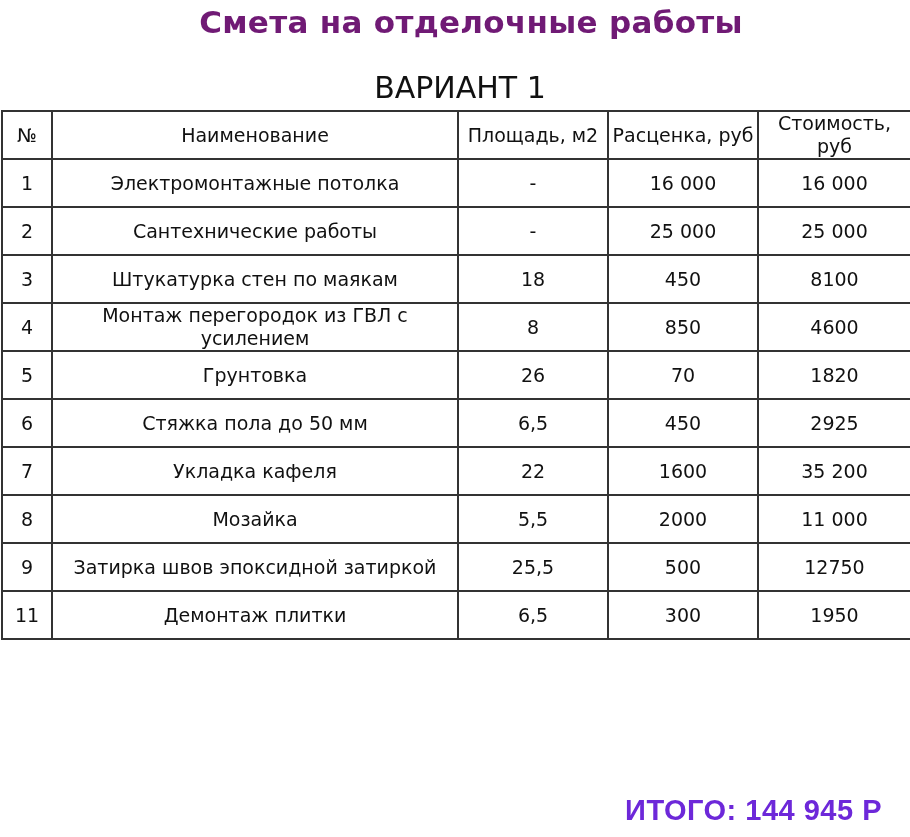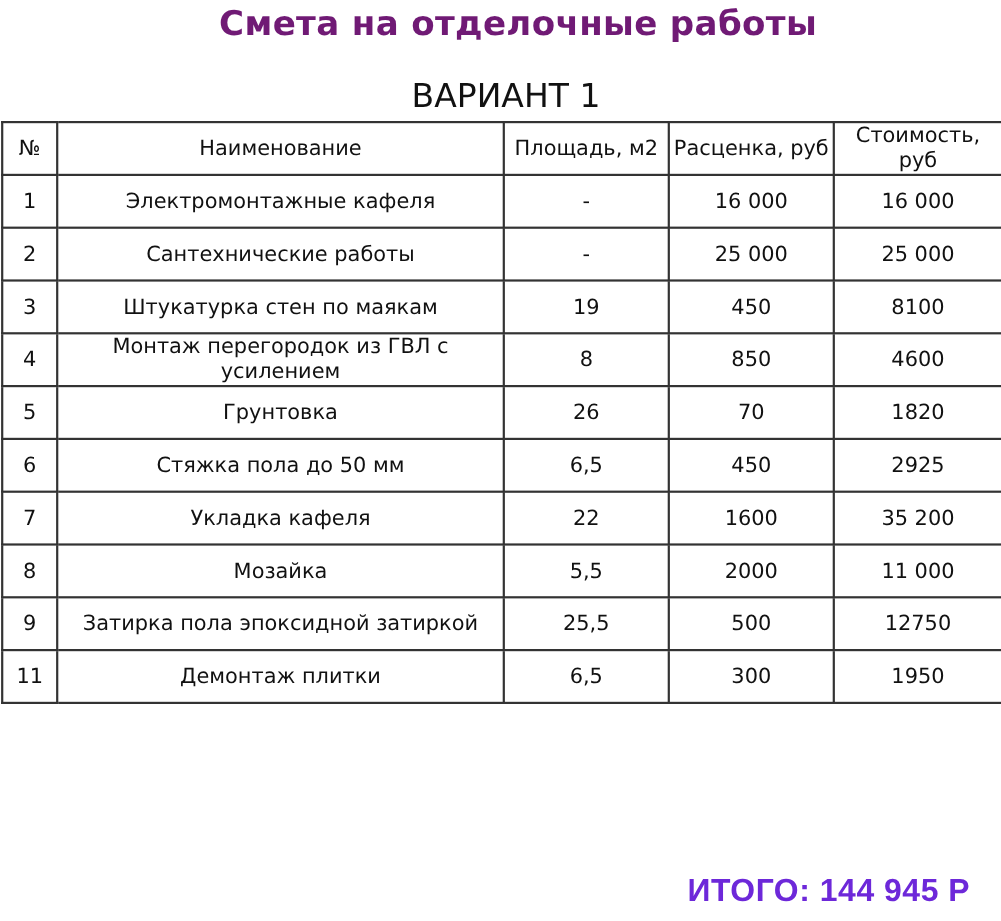--- a/index.html
+++ b/index.html
@@ -44,36 +44,36 @@
       <th>№</th>
       <th>Наименование</th>
       <th>Площадь, м2</th>
       <th>Расценка, руб</th>
       <th>Стоимость, руб</th>
     </tr>
   </thead>
   <tbody id="rows">
       <tr>
         <td>1</td>
-        <td>Электромонтажные кафеля</td>
+        <td>Электромонтажные потолка</td>
         <td>-</td>
         <td>16 000</td>
         <td>16 000</td>
       </tr>
       <tr>
         <td>2</td>
         <td>Сантехнические работы</td>
         <td>-</td>
         <td>25 000</td>
         <td>25 000</td>
       </tr>
       <tr>
         <td>3</td>
         <td>Штукатурка стен по маякам</td>
-        <td>19</td>
+        <td>18</td>
         <td>450</td>
         <td>8100</td>
       </tr>
       <tr>
         <td>4</td>
         <td>Монтаж перегородок из ГВЛ с усилением</td>
         <td>8</td>
         <td>850</td>
         <td>4600</td>
       </tr>
@@ -100,21 +100,21 @@
       </tr>
       <tr>
         <td>8</td>
         <td>Мозайка</td>
         <td>5,5</td>
         <td>2000</td>
         <td>11 000</td>
       </tr>
       <tr>
         <td>9</td>
-        <td>Затирка пола эпоксидной затиркой</td>
+        <td>Затирка швов эпоксидной затиркой</td>
         <td>25,5</td>
         <td>500</td>
         <td>12750</td>
       </tr>
       <tr>
         <td>11</td>
         <td>Демонтаж плитки</td>
         <td>6,5</td>
         <td>300</td>
         <td>1950</td>

